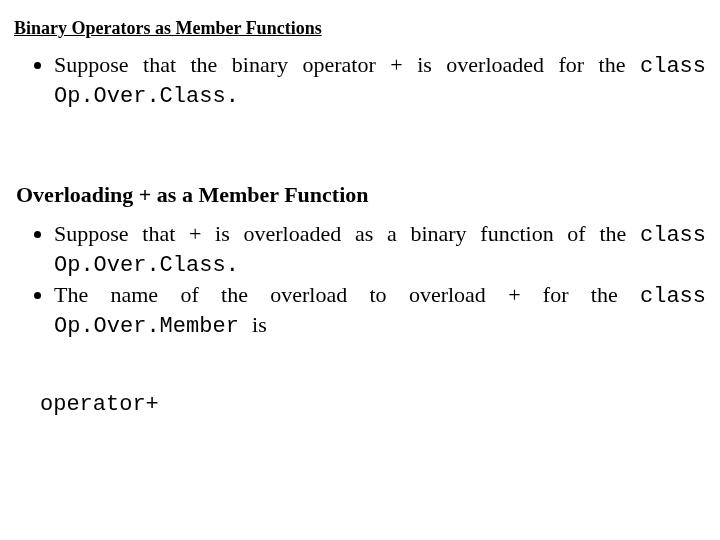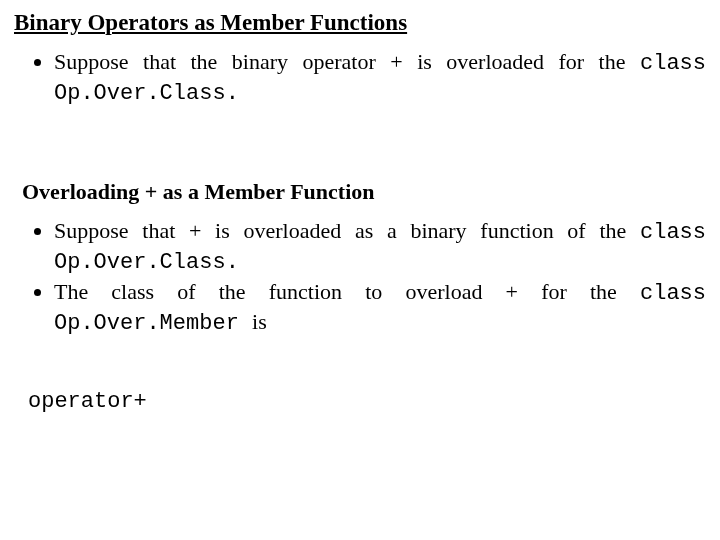--- a/index.html
+++ b/index.html
@@ -9,29 +9,29 @@
     height: 540px;
     background: #ffffff;
     font-family: "Times New Roman", Times, serif;
     color: #000000;
   }
   .page {
     padding: 10px 14px 10px 14px;
     box-sizing: border-box;
   }
   .title {
-    font-size: 23px;
+    font-size: 18px;
     font-weight: bold;
     text-decoration: underline;
-    margin: 0 0 4px 0;
+    margin: 8px 0 4px 0;
   }
   .subheading {
     font-size: 22px;
     font-weight: bold;
-    margin: 0 0 4px 8px;
+    margin: 0 0 4px 2px;
   }
   ul.bullets {
     list-style-type: disc;
     margin: 12px 0 0 0;
     padding-left: 40px;
   }
   ul.bullets > li {
     font-size: 22px;
     line-height: 1.25;
     text-align: justify;
@@ -42,21 +42,21 @@
   }
   .gap {
     height: 70px;
   }
   .gap2 {
     height: 50px;
   }
   .codeline {
     font-family: "Courier New", Courier, monospace;
     font-size: 22px;
-    margin: 0 0 0 14px;
+    margin: 0 0 0 26px;
   }
 </style>
 </head>
 <body>
 
 <div class="page">
 
   <h1 class="title">Binary Operators as Member Functions</h1>
 
   <ul class="bullets">
@@ -67,21 +67,21 @@
 
   <div class="gap"></div>
 
   <div class="subheading">Overloading + as a Member Function</div>
 
   <ul class="bullets">
     <li>
       <span>Suppose that + is overloaded as a binary function of the </span><span class="code">class</span><span class="code"> Op.Over.Class.</span><span></span>
     </li>
     <li>
-      <span>The class of the function to overload + for the </span><span class="code">class</span><span class="code"> Op.Over.Member </span><span>is</span>
+      <span>The name of the overload to overload + for the </span><span class="code">class</span><span class="code"> Op.Over.Member </span><span>is</span>
     </li>
   </ul>
 
   <div class="gap2"></div>
 
   <div class="codeline">operator+</div>
 
 </div>
 
 </body></html>

